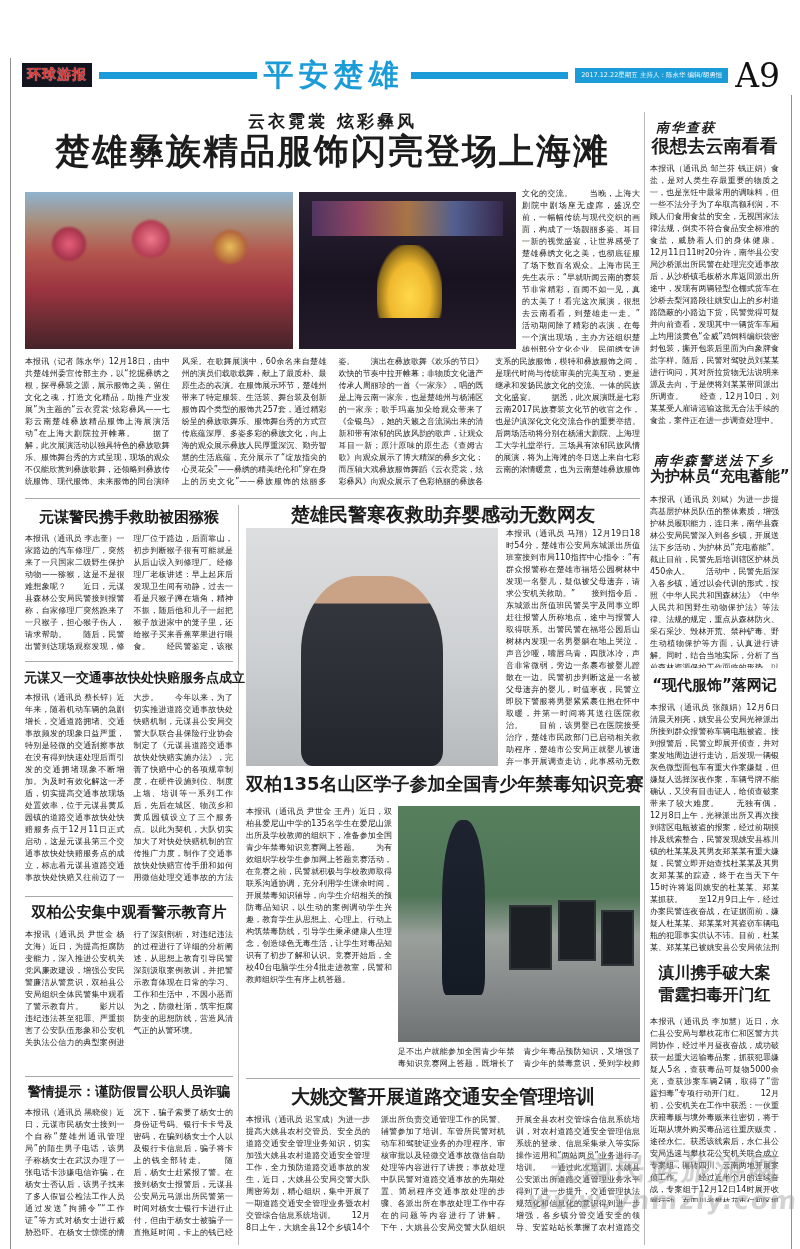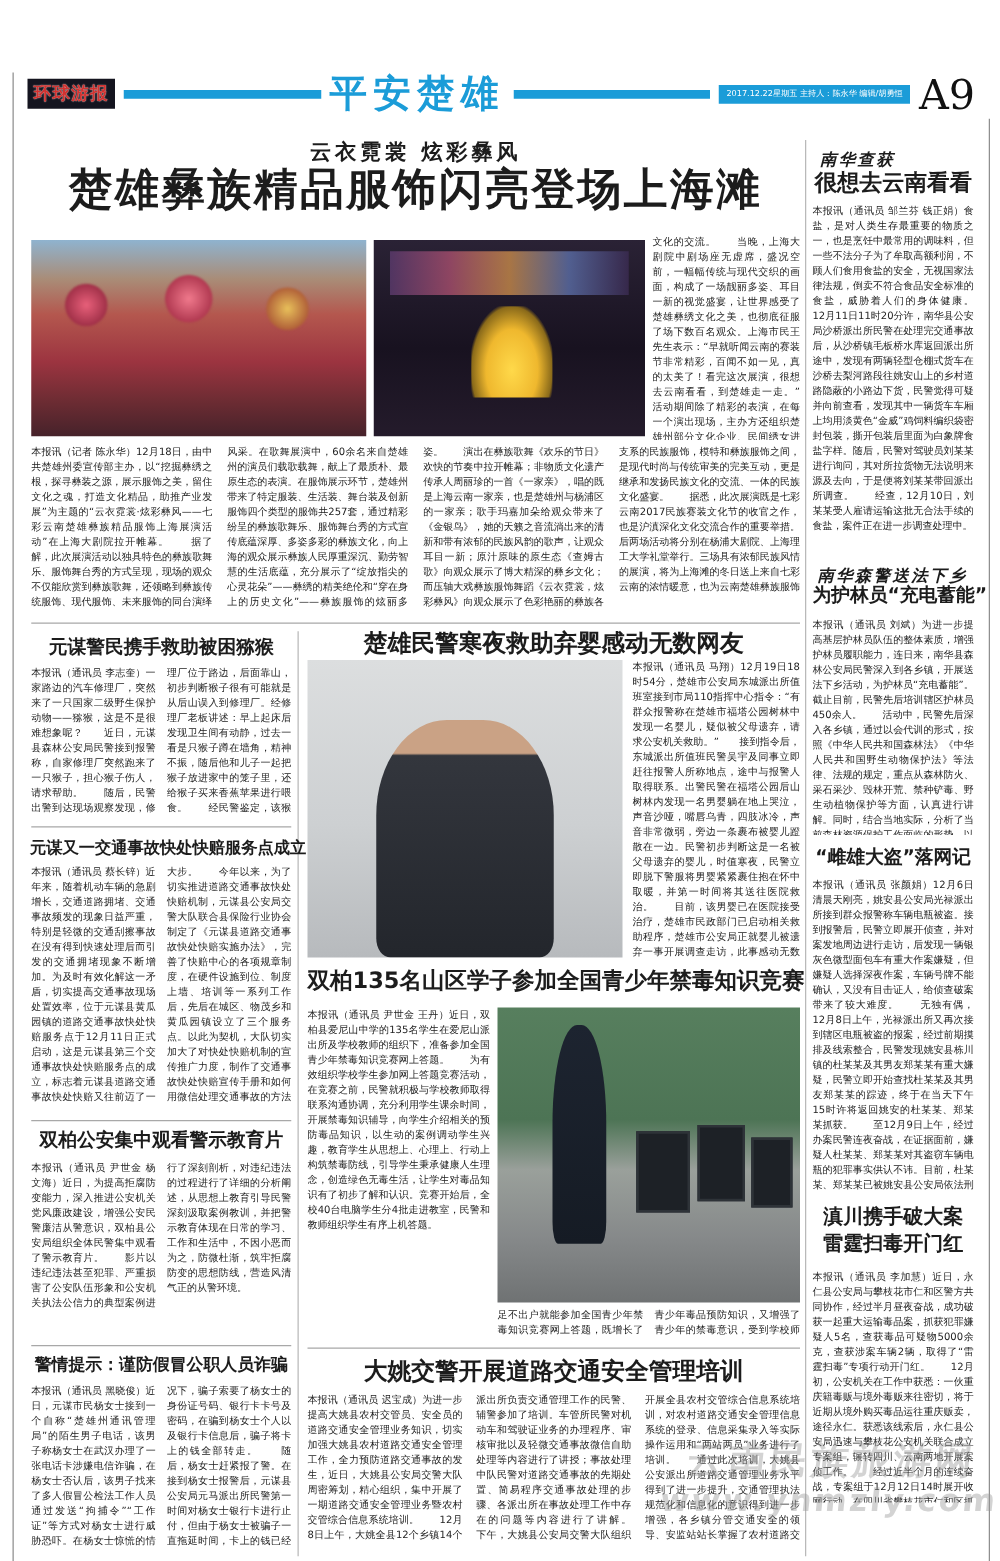--- a/index.html
+++ b/index.html
@@ -125,21 +125,21 @@
   <div class="abs body-text c3" style="left:246px;top:1114px;width:394px;height:131px;">本报讯（通讯员 迟宝成）为进一步提高大姚县农村交管员、安全员的道路交通安全管理业务知识，切实加强大姚县农村道路交通安全管理工作，全力预防道路交通事故的发生，近日，大姚县公安局交警大队周密筹划，精心组织，集中开展了一期道路交通安全管理业务暨农村交管综合信息系统培训。　　12月8日上午，大姚全县12个乡镇14个派出所负责交通管理工作的民警、辅警参加了培训。车管所民警对机动车和驾驶证业务的办理程序、审核审批以及轻微交通事故微信自助处理等内容进行了讲授；事故处理中队民警对道路交通事故的先期处置、简易程序交通事故处理的步骤、各派出所在事故处理工作中存在的问题等内容进行了讲解。　　下午，大姚县公安局交警大队组织开展全县农村交管综合信息系统培训，对农村道路交通安全管理信息系统的登录、信息采集录入等实际操作运用和“两站两员”业务进行了培训。　　通过此次培训，大姚县公安派出所道路交通管理业务水平得到了进一步提升，交通管理执法规范化和信息化的意识得到进一步增强，各乡镇分管交通安全的领导、安监站站长掌握了农村道路交通安全管理信息系统的录入、使用等基本操作。</div>
 
   <div class="abs sb-kicker" style="left:656px;top:119px;width:123px;">南华查获</div>
   <div class="abs headline-md" style="left:650px;top:134px;width:129px;font-size:18px;">很想去云南看看</div>
   <div class="abs body-text" style="left:650px;top:163px;width:129px;height:284px;font-size:8px;">本报讯（通讯员 邹兰芬 钱正娟）食盐，是对人类生存最重要的物质之一，也是烹饪中最常用的调味料，但一些不法分子为了牟取高额利润，不顾人们食用食盐的安全，无视国家法律法规，倒卖不符合食品安全标准的食盐，威胁着人们的身体健康。　　12月11日11时20分许，南华县公安局沙桥派出所民警在处理完交通事故后，从沙桥镇毛板桥水库返回派出所途中，发现有两辆轻型仓棚式货车在沙桥去梨河路段往姚安山上的乡村道路隐蔽的小路边下货，民警觉得可疑并向前查看，发现其中一辆货车车厢上均用淡黄色“金威”鸡饲料编织袋密封包装，撕开包装后里面为白象牌食盐字样。随后，民警对驾驶员刘某某进行询问，其对所拉货物无法说明来源及去向，于是便将刘某某带回派出所调查。　　经查，12月10日，刘某某受人雇请运输这批无合法手续的食盐，案件正在进一步调查处理中。</div>
 
   <div class="abs sb-kicker" style="left:654px;top:452px;width:125px;">南华森警送法下乡</div>
   <div class="abs headline-md" style="left:650px;top:467px;width:129px;font-size:15px;">为护林员“充电蓄能”</div>
   <div class="abs body-text" style="left:650px;top:494px;width:129px;height:174px;font-size:8px;">本报讯（通讯员 刘斌）为进一步提高基层护林员队伍的整体素质，增强护林员履职能力，连日来，南华县森林公安局民警深入到各乡镇，开展送法下乡活动，为护林员“充电蓄能”。截止目前，民警先后培训辖区护林员450余人。　　活动中，民警先后深入各乡镇，通过以会代训的形式，按照《中华人民共和国森林法》《中华人民共和国野生动物保护法》等法律、法规的规定，重点从森林防火、采石采沙、毁林开荒、禁种铲毒、野生动植物保护等方面，认真进行讲解。同时，结合当地实际，分析了当前森林资源保护工作面临的形势，以及涉林公益性诉讼、涉林违法犯罪案件的有关情况，并对下一步履职尽责、开展好巡查、巡护工作提出了明确要求。</div>
 
-  <div class="abs headline-md" style="left:650px;top:676px;width:129px;font-size:15px;">“雌雄大盗”落网记</div>
+  <div class="abs headline-md" style="left:650px;top:676px;width:129px;font-size:15px;">“现代服饰”落网记</div>
   <div class="abs body-text" style="left:650px;top:702px;width:129px;height:252px;font-size:8px;">本报讯（通讯员 张颜娟）12月6日清晨天刚亮，姚安县公安局光禄派出所接到群众报警称车辆电瓶被盗。接到报警后，民警立即展开侦查，并对案发地周边进行走访，后发现一辆银灰色微型面包车有重大作案嫌疑，但嫌疑人选择深夜作案，车辆号牌不能确认，又没有目击证人，给侦查破案带来了较大难度。　　无独有偶，12月8日上午，光禄派出所又再次接到辖区电瓶被盗的报案，经过前期摸排及线索整合，民警发现姚安县栋川镇的杜某某及其男友郑某某有重大嫌疑，民警立即开始查找杜某某及其男友郑某某的踪迹，终于在当天下午15时许将返回姚安的杜某某、郑某某抓获。　　至12月9日上午，经过办案民警连夜奋战，在证据面前，嫌疑人杜某某、郑某某对其盗窃车辆电瓶的犯罪事实供认不讳。目前，杜某某、郑某某已被姚安县公安局依法刑事拘留，等待他们的将是法律的严惩。</div>
 
   <div class="abs headline-md prewrap" style="left:650px;top:962px;width:129px;font-size:16px;line-height:1.4;">滇川携手破大案
 雷霆扫毒开门红</div>
   <div class="abs body-text" style="left:650px;top:1016px;width:129px;height:186px;font-size:8px;">本报讯（通讯员 李加慧）近日，永仁县公安局与攀枝花市仁和区警方共同协作，经过半月昼夜奋战，成功破获一起重大运输毒品案，抓获犯罪嫌疑人5名，查获毒品可疑物5000余克，查获涉案车辆2辆，取得了“雷霆扫毒”专项行动开门红。　　12月初，公安机关在工作中获悉：一伙重庆籍毒贩与境外毒贩来往密切，将于近期从境外购买毒品运往重庆贩卖，途径永仁。获悉该线索后，永仁县公安局迅速与攀枝花公安机关联合成立专案组，辗转四川、云南两地开展案侦工作。　　经过近半个月的连续奋战，专案组于12月12日14时展开收网行动，在四川省攀枝花市仁和区抓获王某某等5名犯罪嫌疑人，当场从嫌疑人驾驶的汽车内查获毒品可疑物5000余克。目前，该案正在进一步办理中。</div>
 
   <div class="abs watermark" style="left:530px;top:1152px;width:268px;">
     <div class="wm1">云南民族旅游网</div>
     <div class="wm2">www.ynmzly.com</div>
   </div>

